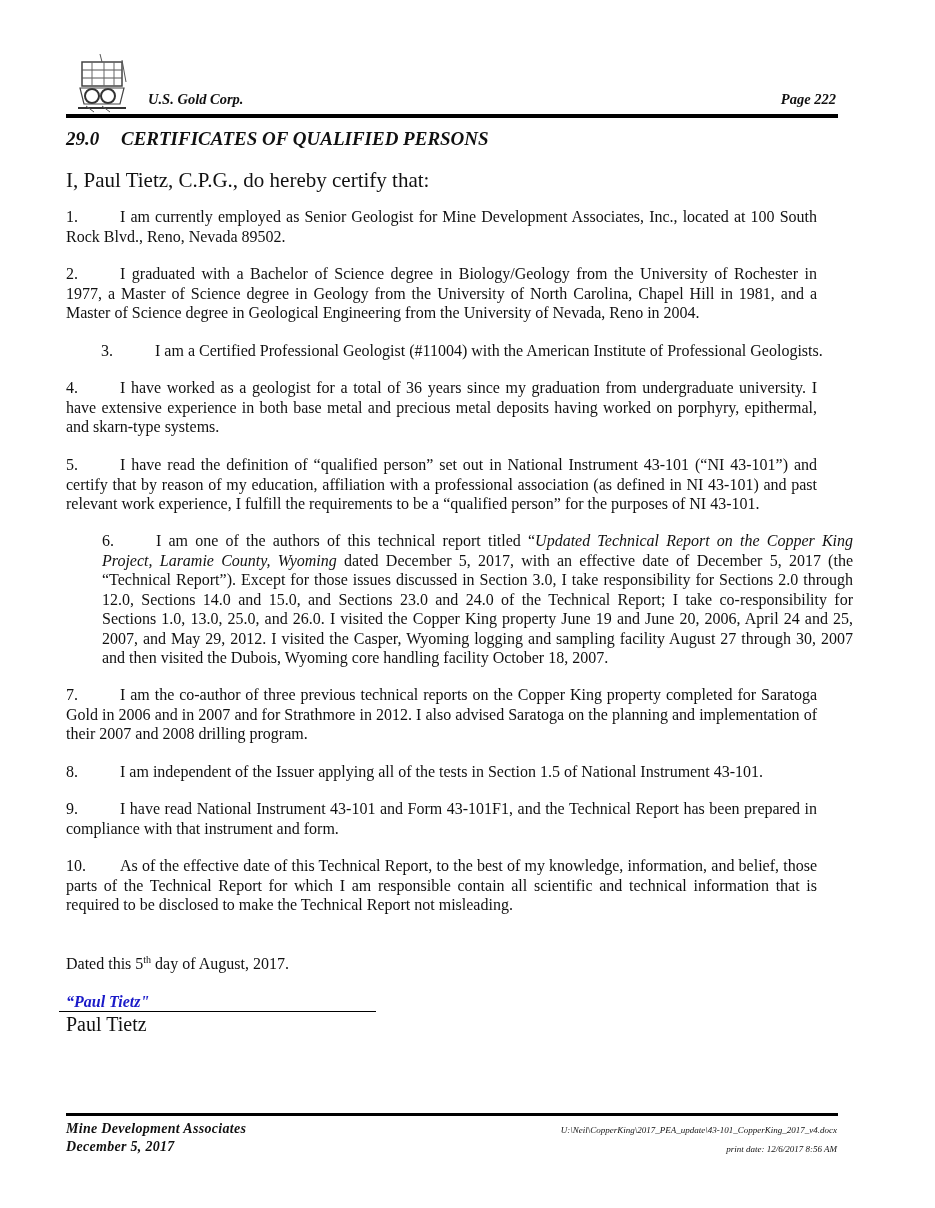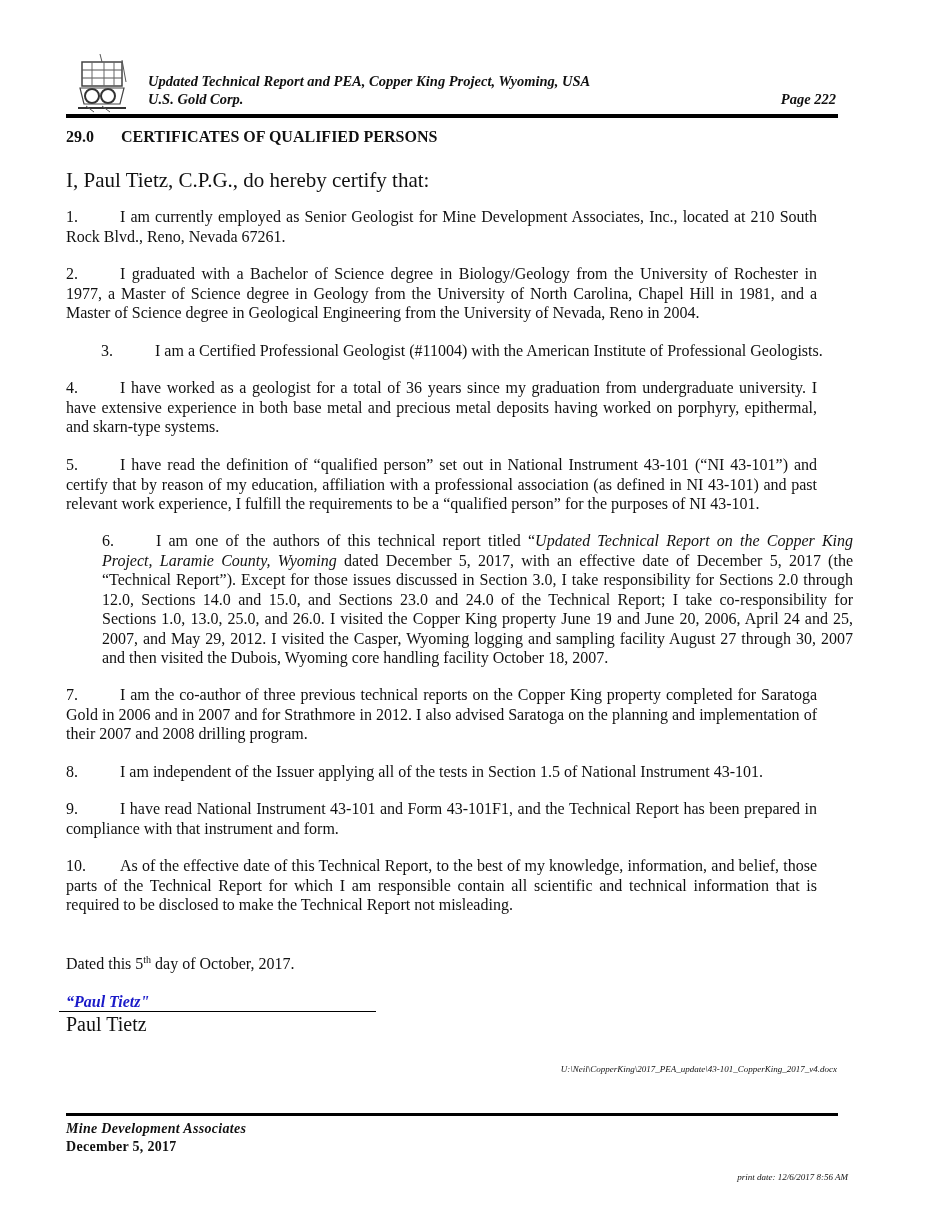--- a/index.html
+++ b/index.html
@@ -6,74 +6,73 @@
   body { width: 935px; height: 1208px; position: relative; overflow: hidden;
          font-family: "Liberation Serif", "DejaVu Serif", serif; color: #111111; }
 
   .header { position: absolute; left: 66px; top: 52px; width: 770px; height: 66px; }
   .logo { position: absolute; left: 6px; top: 0px; width: 62px; height: 62px; }
   .header-title { position: absolute; left: 82px; top: 21px; font-size: 14.5px; font-style: italic; font-weight: bold; white-space: nowrap; }
   .header-company { position: absolute; left: 82px; top: 39px; font-size: 14.5px; font-style: italic; font-weight: bold; white-space: nowrap; }
   .header-page { position: absolute; right: 0px; top: 39px; font-size: 14.5px; font-style: italic; font-weight: bold; }
   .header-rule { position: absolute; left: 66px; top: 114px; width: 772px; height: 4px; background: #000; }
 
-  .section-title { position: absolute; left: 66px; top: 128px; font-size: 16px; font-weight: bold; white-space: nowrap; }
+  .section-title { position: absolute; left: 66px; top: 128px; font-size: 19px; font-weight: bold; white-space: nowrap; font-style: italic; }
   .section-title .num { display: inline-block; width: 55px; }
 
   .intro { position: absolute; left: 66px; top: 168px; font-size: 21px; }
 
   .para { position: absolute; left: 66px; width: 751px; font-size: 16px; line-height: 19.5px; text-align: justify; }
   .para .pnum { display: inline-block; width: 54px; }
   .para em { font-style: italic; }
 
   .dated { position: absolute; left: 66px; top: 955px; font-size: 16px; }
   .dated sup { font-size: 10px; vertical-align: 6px; line-height: 0; }
   .sig { position: absolute; left: 66px; top: 993px; font-size: 16px; font-style: italic; font-weight: bold; color: #1a1ac8; }
   .sig-rule { position: absolute; left: 59px; top: 1011px; width: 317px; height: 1px; background: #000; }
   .sig-name { position: absolute; left: 66px; top: 1013px; font-size: 20px; }
 
   .footer-rule { position: absolute; left: 66px; top: 1113px; width: 772px; height: 3px; background: #000; }
   .footer-left1 { position: absolute; left: 66px; top: 1121px; font-size: 14px; font-style: italic; font-weight: bold; letter-spacing: 0.3px; }
-  .footer-left2 { position: absolute; left: 66px; top: 1139px; font-size: 14px; font-weight: bold; letter-spacing: 0.3px; }
-  .footer-right1 { position: absolute; right: 98px; top: 1064px; font-size: 9px; font-style: italic; }
-  .footer-right2 { position: absolute; right: 87px; top: 1144px; font-size: 9px; font-style: italic; margin-top: 28px; }
+  .footer-left2 { position: absolute; left: 66px; top: 1139px; font-size: 14px; font-style: italic; font-weight: bold; letter-spacing: 0.3px; }
+  .footer-right1 { position: absolute; right: 98px; top: 1125px; font-size: 9px; font-style: italic; }
+  .footer-right2 { position: absolute; right: 98px; top: 1144px; font-size: 9px; font-style: italic; }
 </style>
 </head>
 <body>
 
 <div class="header">
   <svg class="logo" viewBox="0 0 62 62">
     <rect x="10" y="10" width="40" height="24" fill="none" stroke="#444" stroke-width="1.5"></rect>
     <line x1="10" y1="18" x2="50" y2="18" stroke="#555" stroke-width="1"></line>
     <line x1="10" y1="26" x2="50" y2="26" stroke="#555" stroke-width="1"></line>
     <line x1="20" y1="10" x2="20" y2="34" stroke="#666" stroke-width="1"></line>
     <line x1="32" y1="10" x2="32" y2="34" stroke="#666" stroke-width="1"></line>
     <line x1="42" y1="10" x2="42" y2="34" stroke="#666" stroke-width="1"></line>
     <line x1="28" y1="2" x2="30" y2="10" stroke="#555" stroke-width="1"></line>
     <line x1="50" y1="8" x2="54" y2="30" stroke="#555" stroke-width="1"></line>
     <circle cx="20" cy="44" r="7" fill="none" stroke="#333" stroke-width="2"></circle>
     <circle cx="36" cy="44" r="7" fill="none" stroke="#333" stroke-width="2"></circle>
     <path d="M8 36 L52 36 L48 52 L12 52 Z" fill="none" stroke="#444" stroke-width="1.2"></path>
     <path d="M6 56 L54 56" stroke="#333" stroke-width="2"></path>
     <path d="M14 54 L22 60 M30 54 L38 60" stroke="#555" stroke-width="1"></path>
   </svg>
-  <div class="header-title">Updated Technical Report and PEA, Copper King Project, Wyoming, USA</div>
   <div class="header-company">U.S. Gold Corp.</div>
   <div class="header-page">Page 222</div>
 </div>
 <div class="header-rule"></div>
 
 <div class="section-title">
   <span class="num">29.0</span><span>CERTIFICATES OF QUALIFIED PERSONS</span>
 </div>
 
 <div class="intro">I, Paul Tietz, C.P.G., do hereby certify that:</div>
 
 <div class="para" style="top:207px;">
-  <span class="pnum">1.</span><span>I am currently employed as Senior Geologist for Mine Development Associates, Inc., located at 210 South Rock Blvd., Reno, Nevada 67261.</span>
+  <span class="pnum">1.</span><span>I am currently employed as Senior Geologist for Mine Development Associates, Inc., located at 100 South Rock Blvd., Reno, Nevada 89502.</span>
 </div>
 
 <div class="para" style="top:264px;">
   <span class="pnum">2.</span><span>I graduated with a Bachelor of Science degree in Biology/Geology from the University of Rochester in 1977, a Master of Science degree in Geology from the University of North Carolina, Chapel Hill in 1981, and a Master of Science degree in Geological Engineering from the University of Nevada, Reno in 2004.</span>
 </div>
 
 <div class="para" style="top:341px;margin-left:35px;">
   <span class="pnum">3.</span><span>I am a Certified Professional Geologist (#11004) with the American Institute of Professional Geologists.</span>
 </div>
 
@@ -99,21 +98,21 @@
 
 <div class="para" style="top:799px;">
   <span class="pnum">9.</span><span>I have read National Instrument 43-101 and Form 43-101F1, and the Technical Report has been prepared in compliance with that instrument and form.</span>
 </div>
 
 <div class="para" style="top:856px;">
   <span class="pnum">10.</span><span>As of the effective date of this Technical Report, to the best of my knowledge, information, and belief, those parts of the Technical Report for which I am responsible contain all scientific and technical information that is required to be disclosed to make the Technical Report not misleading.</span>
 </div>
 
 <div class="dated">
-  <span>Dated this 5</span><sup>th</sup><span> day of October, 2017.</span>
+  <span>Dated this 5</span><sup>th</sup><span> day of August, 2017.</span>
 </div>
 <div class="sig">“Paul Tietz"</div>
 <div class="sig-rule"></div>
 <div class="sig-name">Paul Tietz</div>
 
 <div class="footer-rule"></div>
 <div class="footer-left1">Mine Development Associates</div>
 <div class="footer-left2">December 5, 2017</div>
 <div class="footer-right1">U:\Neil\CopperKing\2017_PEA_update\43-101_CopperKing_2017_v4.docx</div>
 <div class="footer-right2">print date: 12/6/2017 8:56 AM</div>

